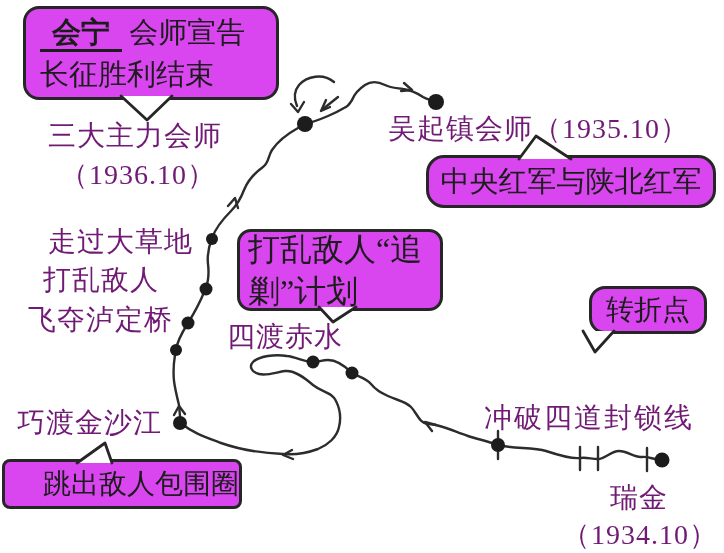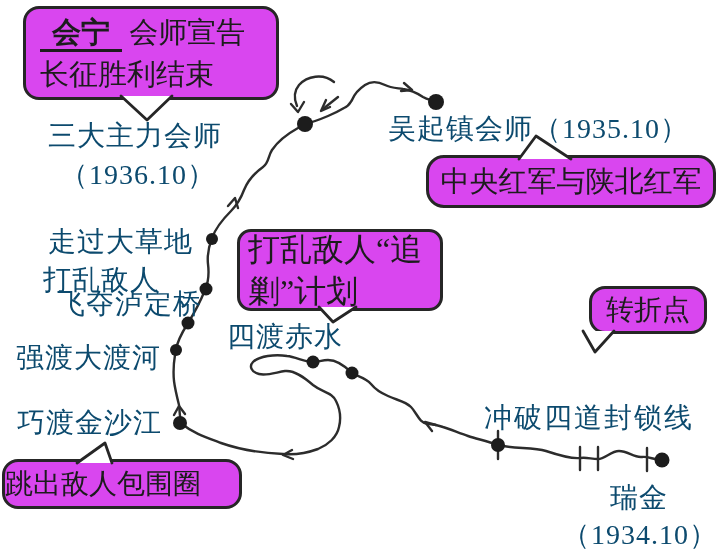--- a/index.html
+++ b/index.html
@@ -2,44 +2,44 @@
 <html><head>
 <meta charset="utf-8">
 <style>
   html,body{margin:0;padding:0;background:#ffffff;}
   .stage{
     position:relative;width:724px;height:553px;background:#ffffff;overflow:hidden;
     font-family:"Liberation Serif","DejaVu Serif",serif;color:#1c1c1c;
   }
   .layer{position:absolute;left:0;top:0;width:724px;height:553px;}
   #tail-layer{pointer-events:none;}
-  .label{position:absolute;font-size:28px;letter-spacing:1px;white-space:nowrap;line-height:1;color:#0c4a6e;}
+  .label{position:absolute;font-size:28px;letter-spacing:1px;white-space:nowrap;line-height:1;color:#701a75;}
   .callout{
     position:absolute;border:3px solid #262626;background:#d946ef;box-sizing:border-box;
     display:flex;flex-direction:column;justify-content:center;z-index:2;
   }
   .label{z-index:2;}
   #route-layer{z-index:1;}
   #tail-layer{z-index:3;}
 
   
   #box-huining{left:23px;top:6px;width:256px;height:94px;border-radius:16px;padding:2px 0 2px 14px;font-size:29px;line-height:1.45;}
   #box-huining .kw{font-weight:bold;border-bottom:3px solid #1c1c1c;padding:0 12px 1px 12px;}
   #box-central{left:426px;top:155px;width:290px;height:53px;border-radius:18px;align-items:center;font-size:29px;}
   #box-disrupt{left:237px;top:229px;width:206px;height:82px;border-radius:14px;padding-left:8px;font-size:32px;line-height:1.32;}
   #box-turning{left:565px;top:286px;width:118px;height:48px;border-radius:16px;align-items:center;font-size:28px;margin-left:24px;}
-  #box-escape{left:2px;top:459px;width:240px;height:50px;border-radius:16px;align-items:flex-start;font-size:28px;}
+  #box-escape{left:2px;top:459px;width:240px;height:50px;border-radius:8px;align-items:flex-end;font-size:28px;}
 
   
   #lbl-sanda{left:48px;top:122px;}
   #lbl-sanda-date{left:60px;top:161px;}
   #lbl-wuqi{left:388px;top:115px;}
   #lbl-caodi{left:48px;top:228px;}
   #lbl-xueshan{left:43px;top:266px;}
-  #lbl-luding{left:28px;top:290px;margin-left:29px;}
+  #lbl-luding{left:28px;top:306px;}
   #lbl-dadu{left:16px;top:344px;}
   #lbl-chishui{left:227px;top:323px;}
   #lbl-zunyi{left:406px;top:355px;}
   #lbl-fengsuo{left:484px;top:404px;letter-spacing:2px;}
   #lbl-jinsha{left:17px;top:409px;}
   #lbl-ruijin{left:610px;top:484px;}
   #lbl-ruijin-date{left:562px;top:521px;}
 </style>
 </head>
 <body>
@@ -105,21 +105,20 @@
   <div class="callout" id="box-escape">
     <div>跳出敌人包围圈</div>
   </div>
 
   <div class="label" id="lbl-sanda">三大主力会师</div>
   <div class="label" id="lbl-sanda-date">（1936.10）</div>
   <div class="label" id="lbl-wuqi">吴起镇会师（1935.10）</div>
   <div class="label" id="lbl-caodi">走过大草地</div>
   <div class="label" id="lbl-xueshan">打乱敌人</div>
   <div class="label" id="lbl-luding">飞夺泸定桥</div>
-  <div class="label" id="lbl-dadu">强渡大渡河</div>
   <div class="label" id="lbl-chishui">四渡赤水</div>
   <div class="label" id="lbl-fengsuo">冲破四道封锁线</div>
   <div class="label" id="lbl-jinsha">巧渡金沙江</div>
   <div class="label" id="lbl-ruijin">瑞金</div>
   <div class="label" id="lbl-ruijin-date">（1934.10）</div>
 
   <svg id="tail-layer" class="layer" viewBox="0 0 724 553">
     <g fill="#ffffff" stroke="#262626" stroke-width="2.8" stroke-linejoin="round" stroke-linecap="round">
       <path d="M 121 96 L 147 120 L 172 96"></path>
       <path d="M 519 159 L 536 136 L 571 159"></path>

